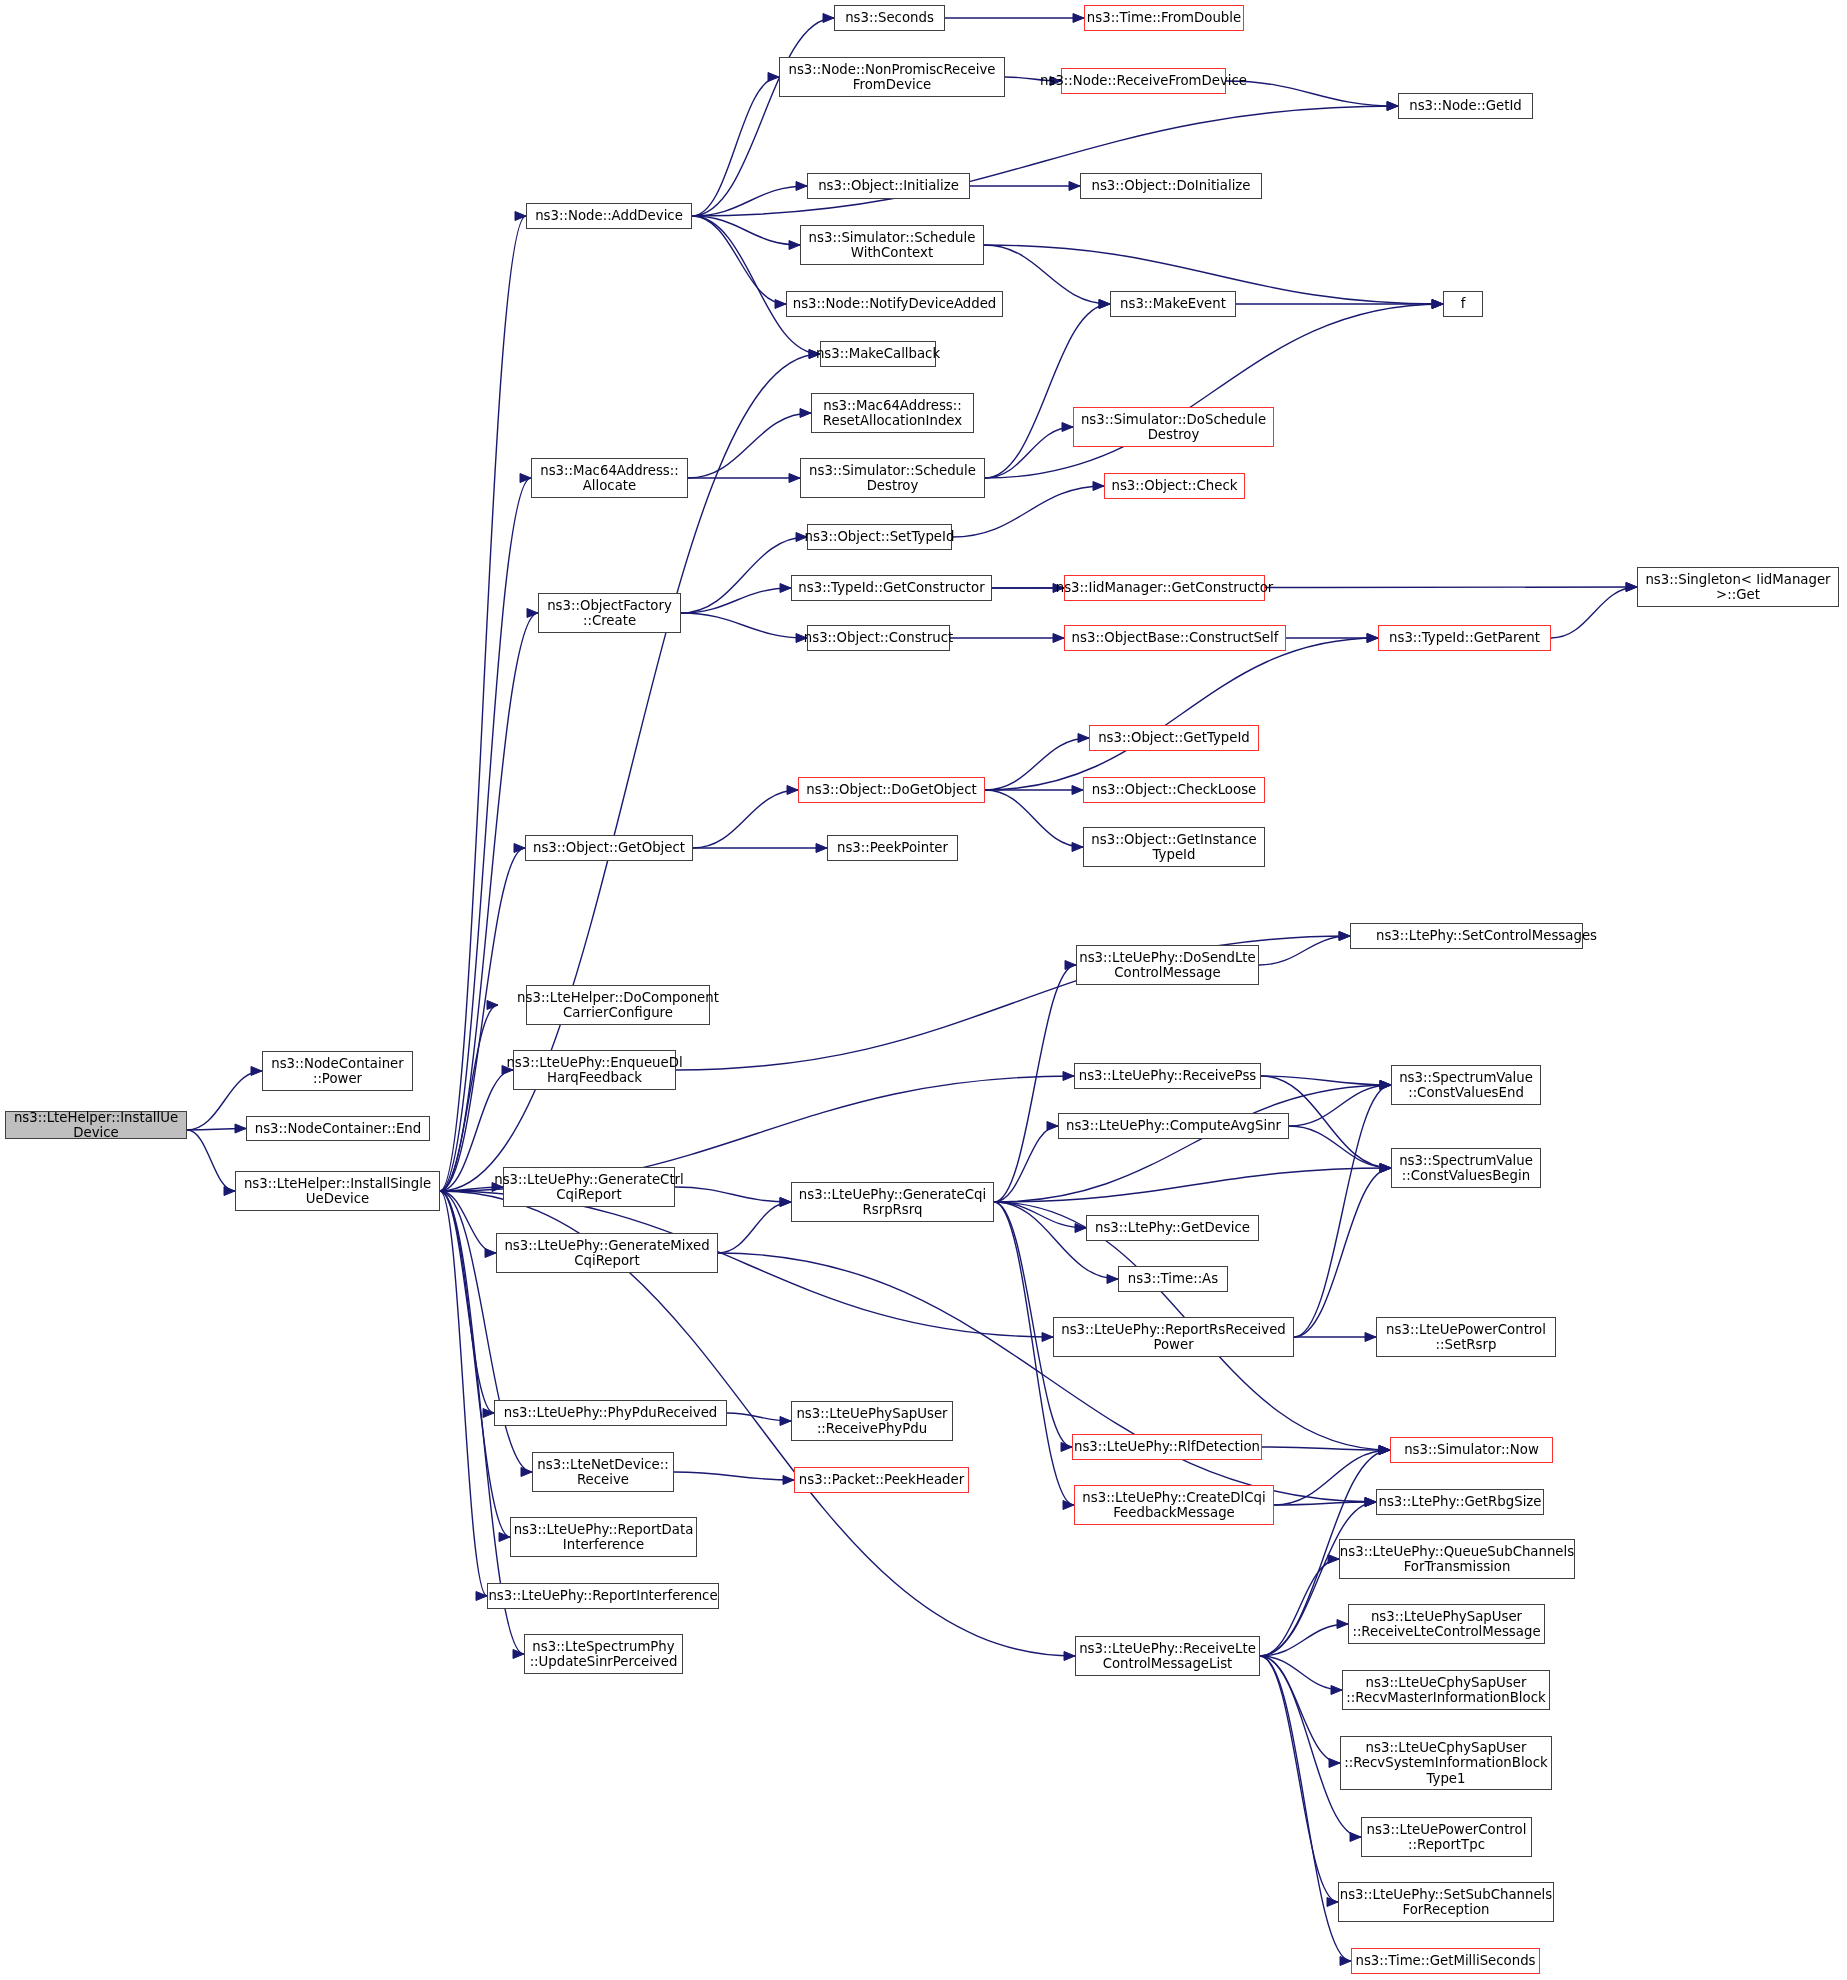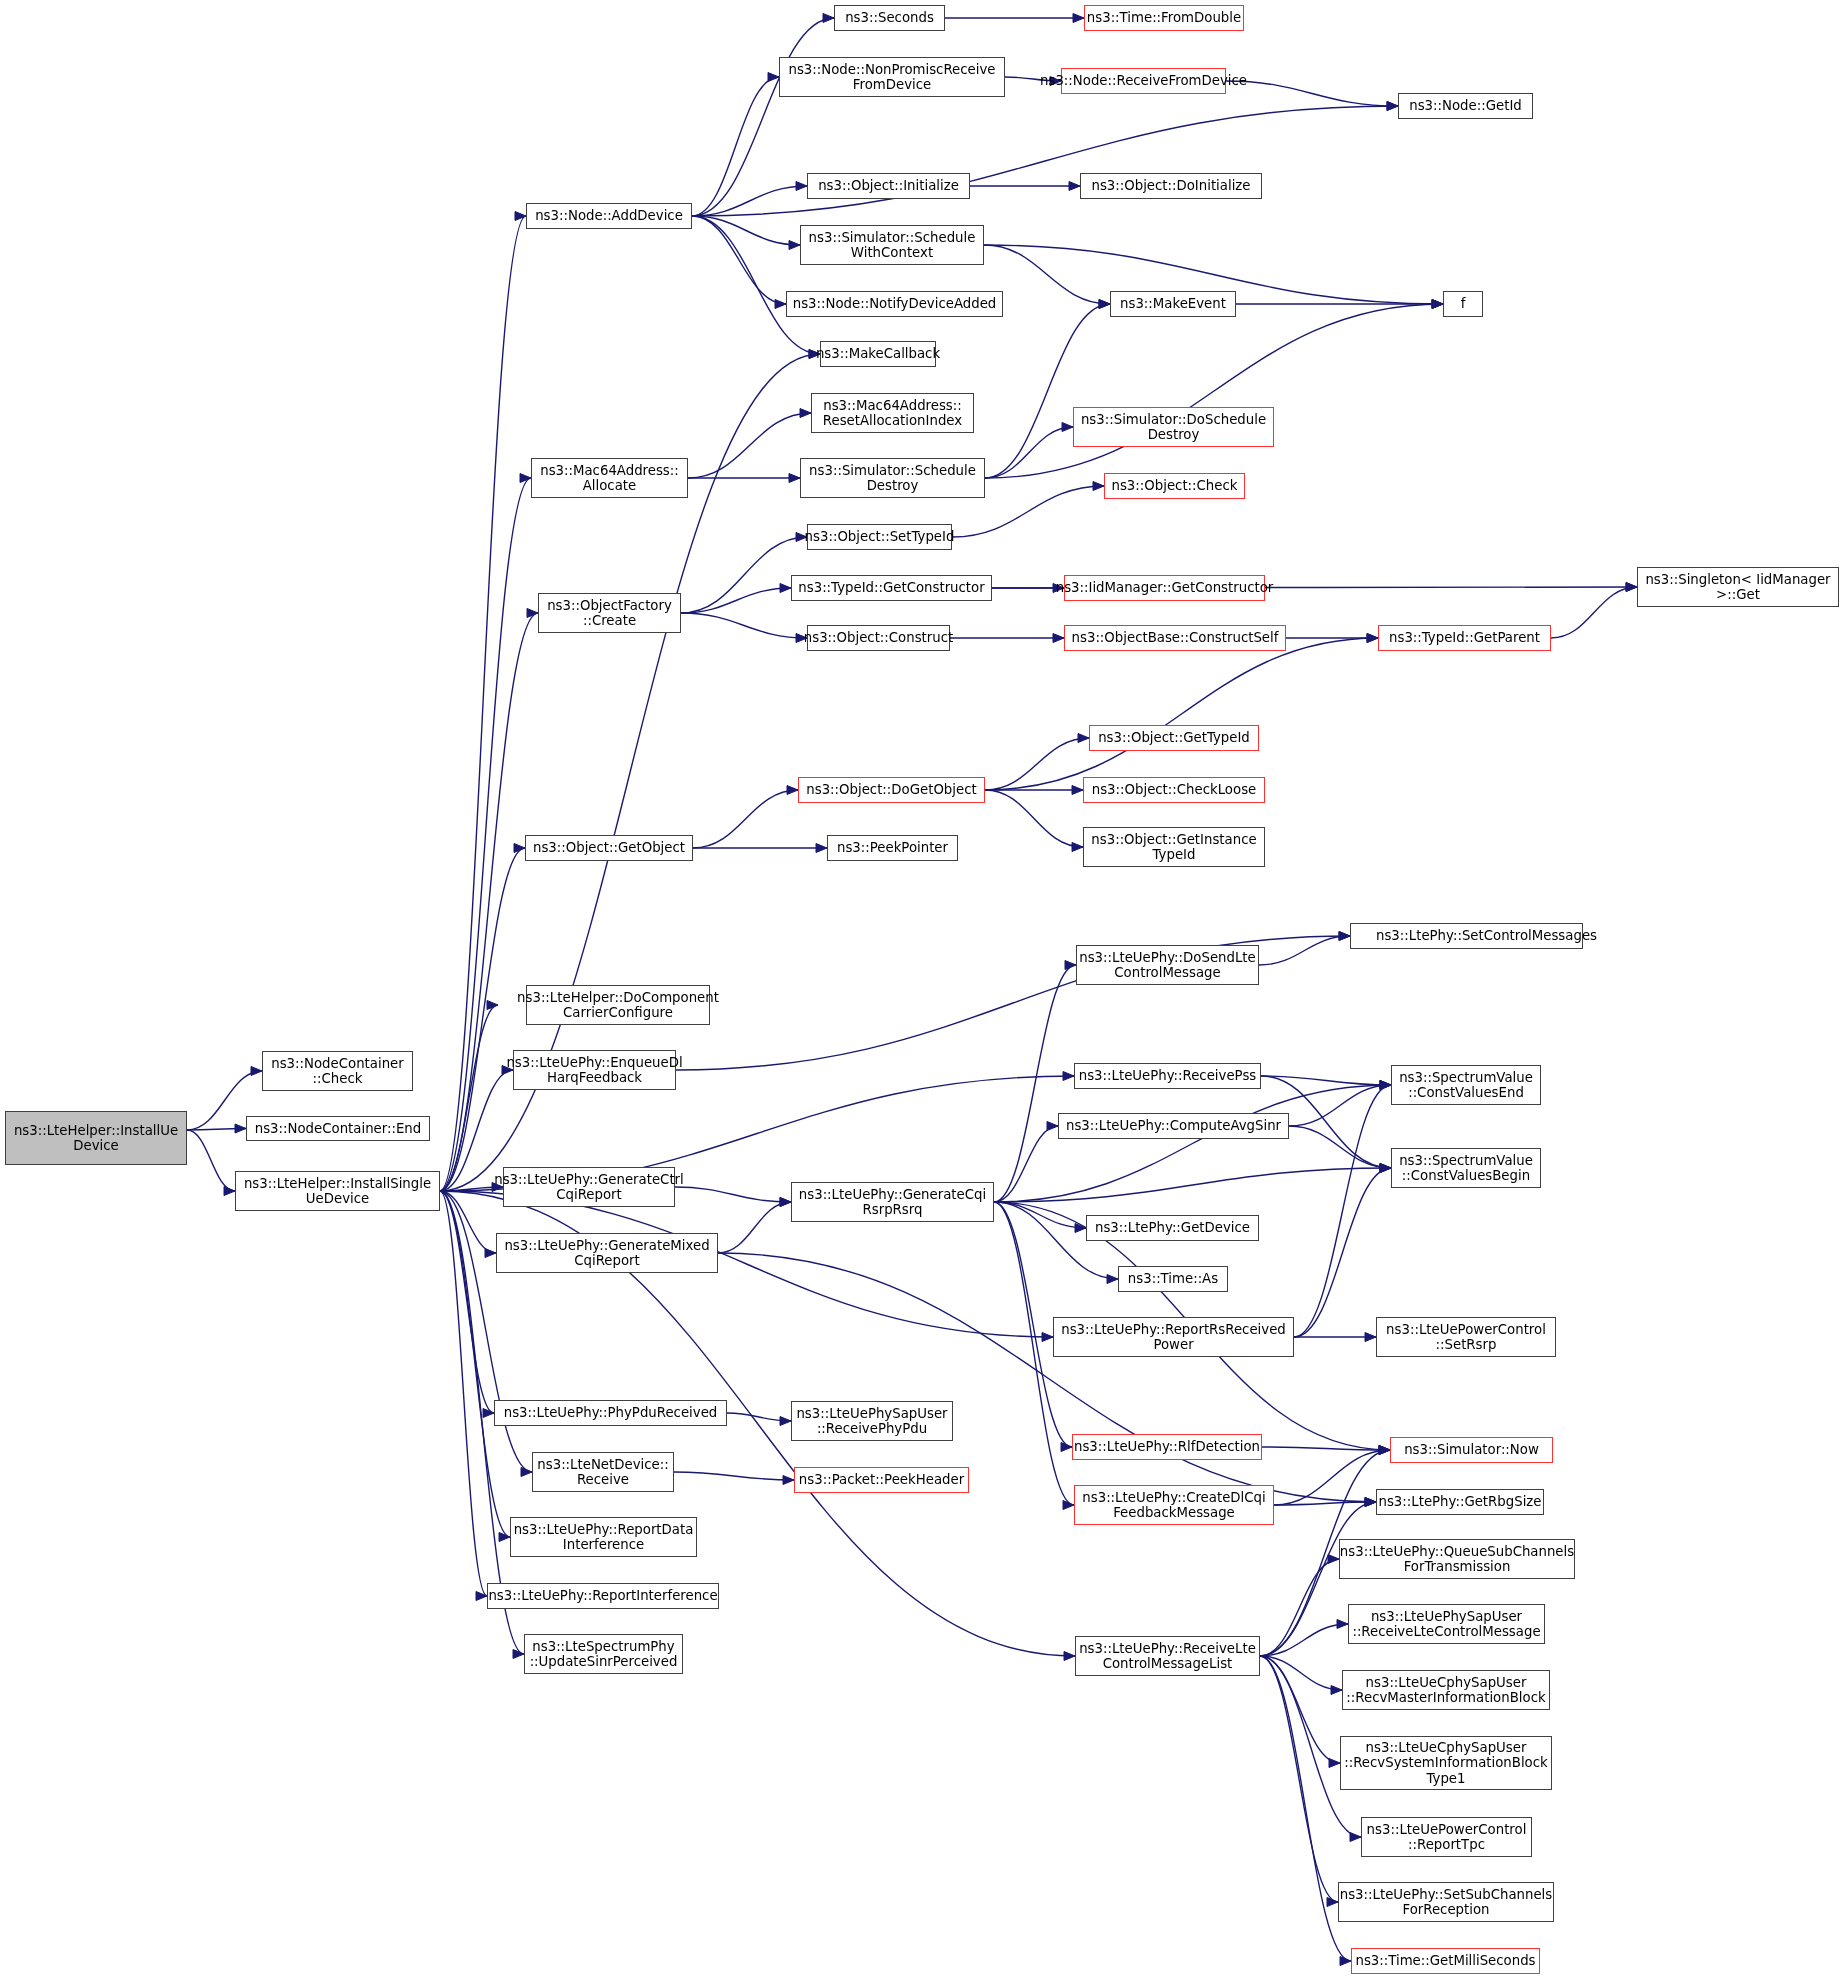--- a/index.html
+++ b/index.html
@@ -188,24 +188,24 @@
     <path d="M1260,1656 C1296,1656 1304,1763 1340,1763" class="edge"></path>
     <polygon points="1340,1763 1329,1758.5 1329,1767.5" class="arrow"></polygon>
     <path d="M1260,1656 C1305.45,1656 1315.55,1837 1361,1837" class="edge"></path>
     <polygon points="1361,1837 1350,1832.5 1350,1841.5" class="arrow"></polygon>
     <path d="M1260,1656 C1295.1,1656 1302.9,1902 1338,1902" class="edge"></path>
     <polygon points="1338,1902 1327,1897.5 1327,1906.5" class="arrow"></polygon>
     <path d="M1260,1656 C1300.95,1656 1310.05,1961 1351,1961" class="edge"></path>
     <polygon points="1351,1961 1340,1956.5 1340,1965.5" class="arrow"></polygon>
   </svg>
 <div id="nodes">
-    <div class="node root" style="left: 5px; top: 1111px; width: 182px; height: 54px;"><span>ns3::LteHelper::InstallUe
+    <div class="node root" style="left: 5px; top: 1111px; width: 182px; height: 28px;"><span>ns3::LteHelper::InstallUe
 Device</span></div>
     <div class="node" style="left: 262px; top: 1051px; width: 151px; height: 40px;"><span>ns3::NodeContainer
-::Check</span></div>
+::Power</span></div>
     <div class="node" style="left: 246px; top: 1116px; width: 184px; height: 25px;"><span>ns3::NodeContainer::End</span></div>
     <div class="node" style="left: 235px; top: 1171px; width: 205px; height: 40px;"><span>ns3::LteHelper::InstallSingle
 UeDevice</span></div>
     <div class="node" style="left: 526px; top: 203px; width: 166px; height: 26px;"><span>ns3::Node::AddDevice</span></div>
     <div class="node" style="left: 834px; top: 5px; width: 111px; height: 26px;"><span>ns3::Seconds</span></div>
     <div class="node red" style="left: 1084px; top: 5px; width: 160px; height: 26px;"><span>ns3::Time::FromDouble</span></div>
     <div class="node" style="left: 779px; top: 57px; width: 226px; height: 40px;"><span>ns3::Node::NonPromiscReceive
 FromDevice</span></div>
     <div class="node red" style="left: 1061px; top: 68px; width: 165px; height: 26px;"><span>ns3::Node::ReceiveFromDevice</span></div>
     <div class="node" style="left: 1398px; top: 93px; width: 135px; height: 26px;"><span>ns3::Node::GetId</span></div>

